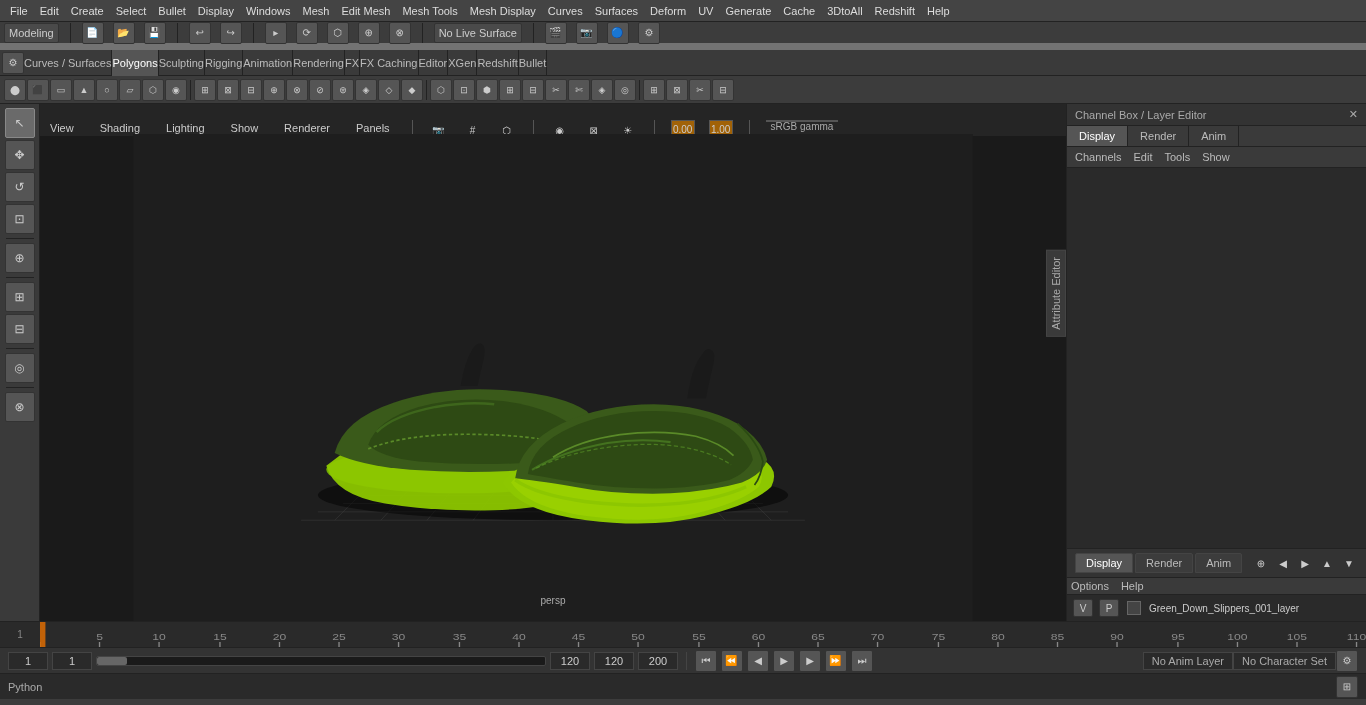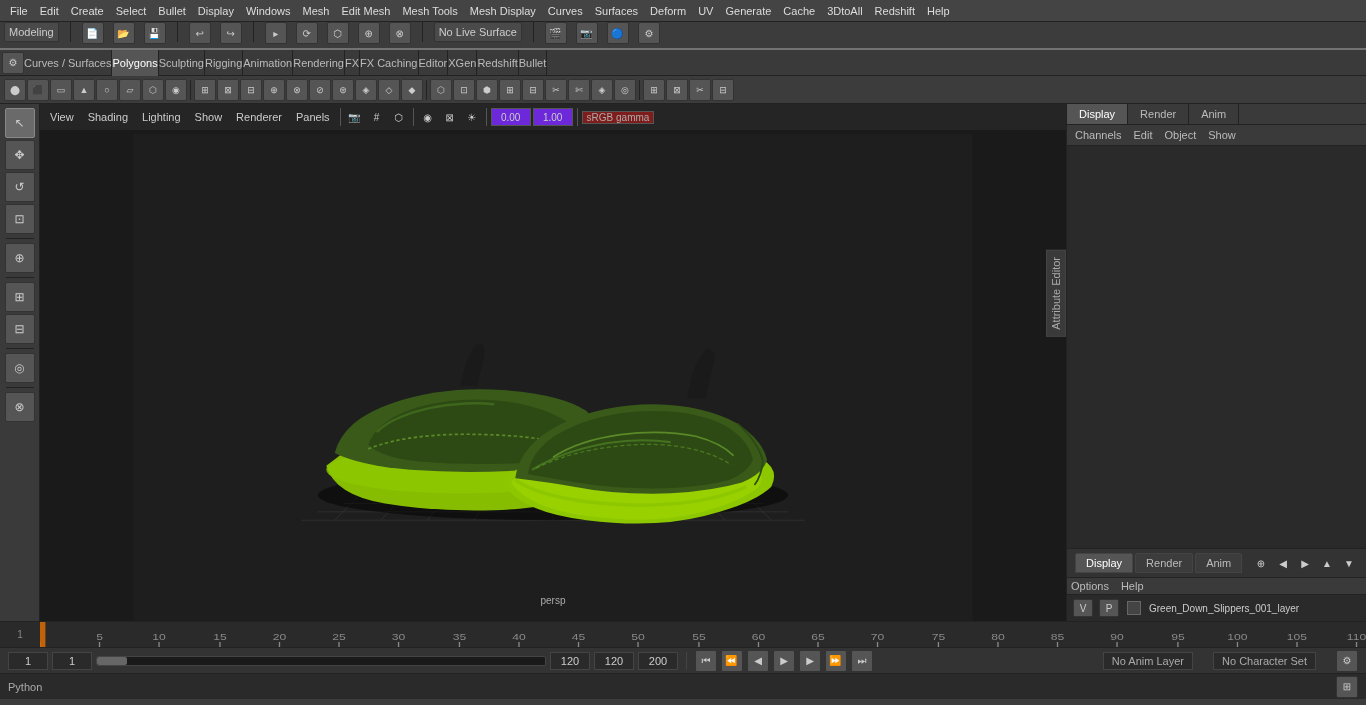--- a/index.html
+++ b/index.html
@@ -6,21 +6,21 @@
     body { width: 1366px; height: 705px; overflow: hidden; background: #3c3c3c; font-family: Arial, sans-serif; font-size: 11px; color: #ccc; }
 
     
     #menu-bar {
       display: flex; align-items: center; background: #444; height: 22px; padding: 0 4px; border-bottom: 1px solid #222;
     }
     .menu-item { padding: 2px 6px; cursor: pointer; font-size: 11px; color: #ddd; }
 
     
     #toolbar1 {
-      display: flex; background: #3c3c3c; height: 28px; padding: 0 4px; border-bottom: 2px solid #737373; gap: 9px;
+      display: flex; align-items: center; background: #3c3c3c; height: 28px; padding: 0 4px; border-bottom: 7px solid #737373; gap: 9px;
     }
     .tb-btn {
       width: 22px; height: 22px; background: #555; border: 1px solid #333; border-radius: 2px;
       display: flex; align-items: center; justify-content: center; cursor: pointer; font-size: 10px; color: #ccc;
     }
     .tb-sep { width: 1px; height: 20px; background: #222; margin: 0 2px; }
     .tb-label { font-size: 11px; color: #ccc; padding: 0 4px; background: #4a4a4a; border: 1px solid #333; border-radius: 2px; height: 20px; display: flex; align-items: center; cursor: pointer; }
 
     
     #tab-bar {
@@ -55,26 +55,26 @@
     .tool-sep { width: 28px; height: 1px; background: #222; margin: 2px 0; }
 
     
     #viewport {
       flex: 1; position: relative; background: #1a1a1a; overflow: hidden;
     }
 
     
     #viewport-toolbar {
       position: absolute; top: 0; left: 0; right: 0; height: 26px;
-      display: flex; align-items: center; background: rgba(40,40,40,0.8); padding: 8px 4px; gap: 2px;
+      display: flex; background: rgba(40,40,40,0.8); padding: 16px 4px; gap: 14px;
     }
     .vp-menu { font-size: 11px; color: #ccc; padding: 2px 6px; cursor: pointer; }
     .vp-icon { width: 20px; height: 20px; display: flex; align-items: center; justify-content: center; font-size: 10px; color: #ccc; cursor: pointer; }
     .vp-sep { width: 1px; height: 18px; background: #555; margin: 0 2px; }
-    .vp-input { background: #6d28d9; border: 1px solid #555; color: #ccc; width: 40px; height: 18px; font-size: 10px; text-align: center; }
+    .vp-input { background: #a16207; border: 1px solid #555; color: #ccc; width: 24px; height: 18px; font-size: 10px; text-align: center; }
 
     
     #right-panel {
       width: 300px; background: #3a3a3a; border-left: 1px solid #222; display: flex; flex-direction: column;
     }
     #right-panel-header {
       background: #333; padding: 4px 8px; font-size: 11px; color: #aaa; display: flex; justify-content: space-between; align-items: center; border-bottom: 1px solid #222;
     }
     #channel-box-tabs {
       display: flex; background: #3a3a3a; border-bottom: 1px solid #222;
@@ -348,31 +348,37 @@
 
         <path d="M455,412 Q480,430 540,438 Q600,445 650,440 Q700,434 730,420" fill="none" stroke="#8dc700" stroke-width="4"></path>
       </g>
 
       <text x="500" y="560" text-anchor="middle" fill="#aaa" font-size="12" font-family="Arial">persp</text>
     </svg>
   </div>
 
   <div id="right-panel">
 
+    <div id="right-panel-header">
+      <span style="font-size:11px;color:#aaa;">Channel Box / Layer Editor</span>
+      <div style="display:flex;gap:4px;">
+        <span style="cursor:pointer;color:#aaa;">✕</span>
+      </div>
+    </div>
 
     <div id="channel-box-tabs">
       <div class="cb-tab active">Display</div>
       <div class="cb-tab">Render</div>
       <div class="cb-tab">Anim</div>
     </div>
 
     <div id="channel-box-menu">
       <span class="cb-menu-item">Channels</span>
       <span class="cb-menu-item">Edit</span>
-      <span class="cb-menu-item">Object</span>
+      <span class="cb-menu-item">Tools</span>
       <span class="cb-menu-item">Show</span>
     </div>
 
     <div id="channel-box-content" style="flex:1;background:#2a2a2a;height:200px;">
     </div>
 
     <div style="position:absolute;right:300px;top:250px;">
       <div style="writing-mode:vertical-rl;transform:rotate(180deg);background:#3a3a3a;border:1px solid #444;padding:6px 3px;font-size:11px;color:#aaa;cursor:pointer;">Attribute Editor</div>
     </div>
 
@@ -477,21 +483,21 @@
   <div class="status-num">200</div>
   <div style="width:1px;height:18px;background:#444;margin:0 4px;"></div>
 
   <div class="tb-btn">⏮</div>
   <div class="tb-btn">⏪</div>
   <div class="tb-btn">◀</div>
   <div class="tb-btn">▶</div>
   <div class="tb-btn">▶</div>
   <div class="tb-btn">⏩</div>
   <div class="tb-btn">⏭</div>
-  <div style="margin-left:auto;display:flex;gap:20px;align-items:center;">
+  <div style="margin-left:auto;display:flex;gap:0;align-items:center;">
     <div style="background:#2a2a2a;border:1px solid #444;height:18px;padding:0 8px;display:flex;align-items:center;font-size:11px;color:#aaa;">No Anim Layer</div>
     <div style="background:#2a2a2a;border:1px solid #444;height:18px;padding:0 8px;display:flex;align-items:center;font-size:11px;color:#aaa;">No Character Set</div>
     <div class="tb-btn">⚙</div>
   </div>
 </div>
 
 <div id="python-bar">
   <span class="py-label">Python</span>
   <div class="tb-btn" style="margin-left:auto;">⊞</div>
 </div>

